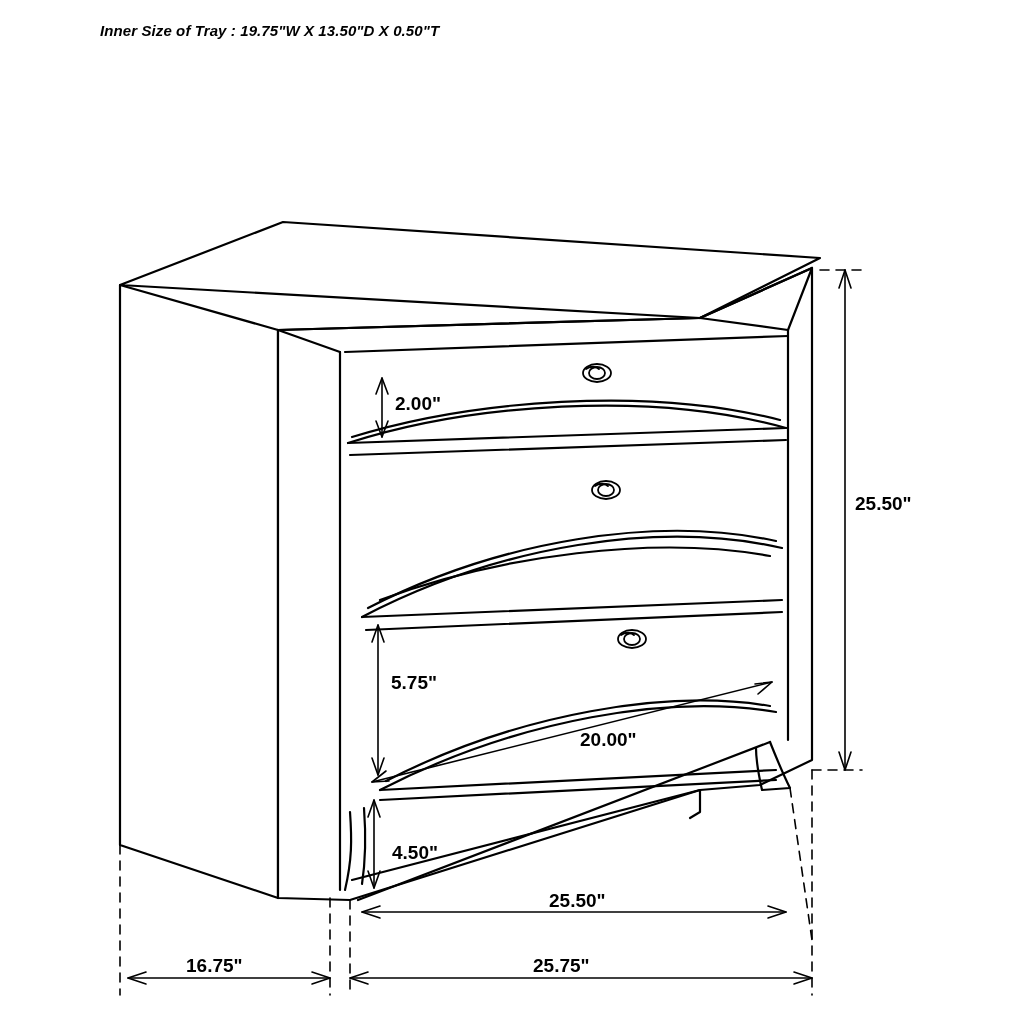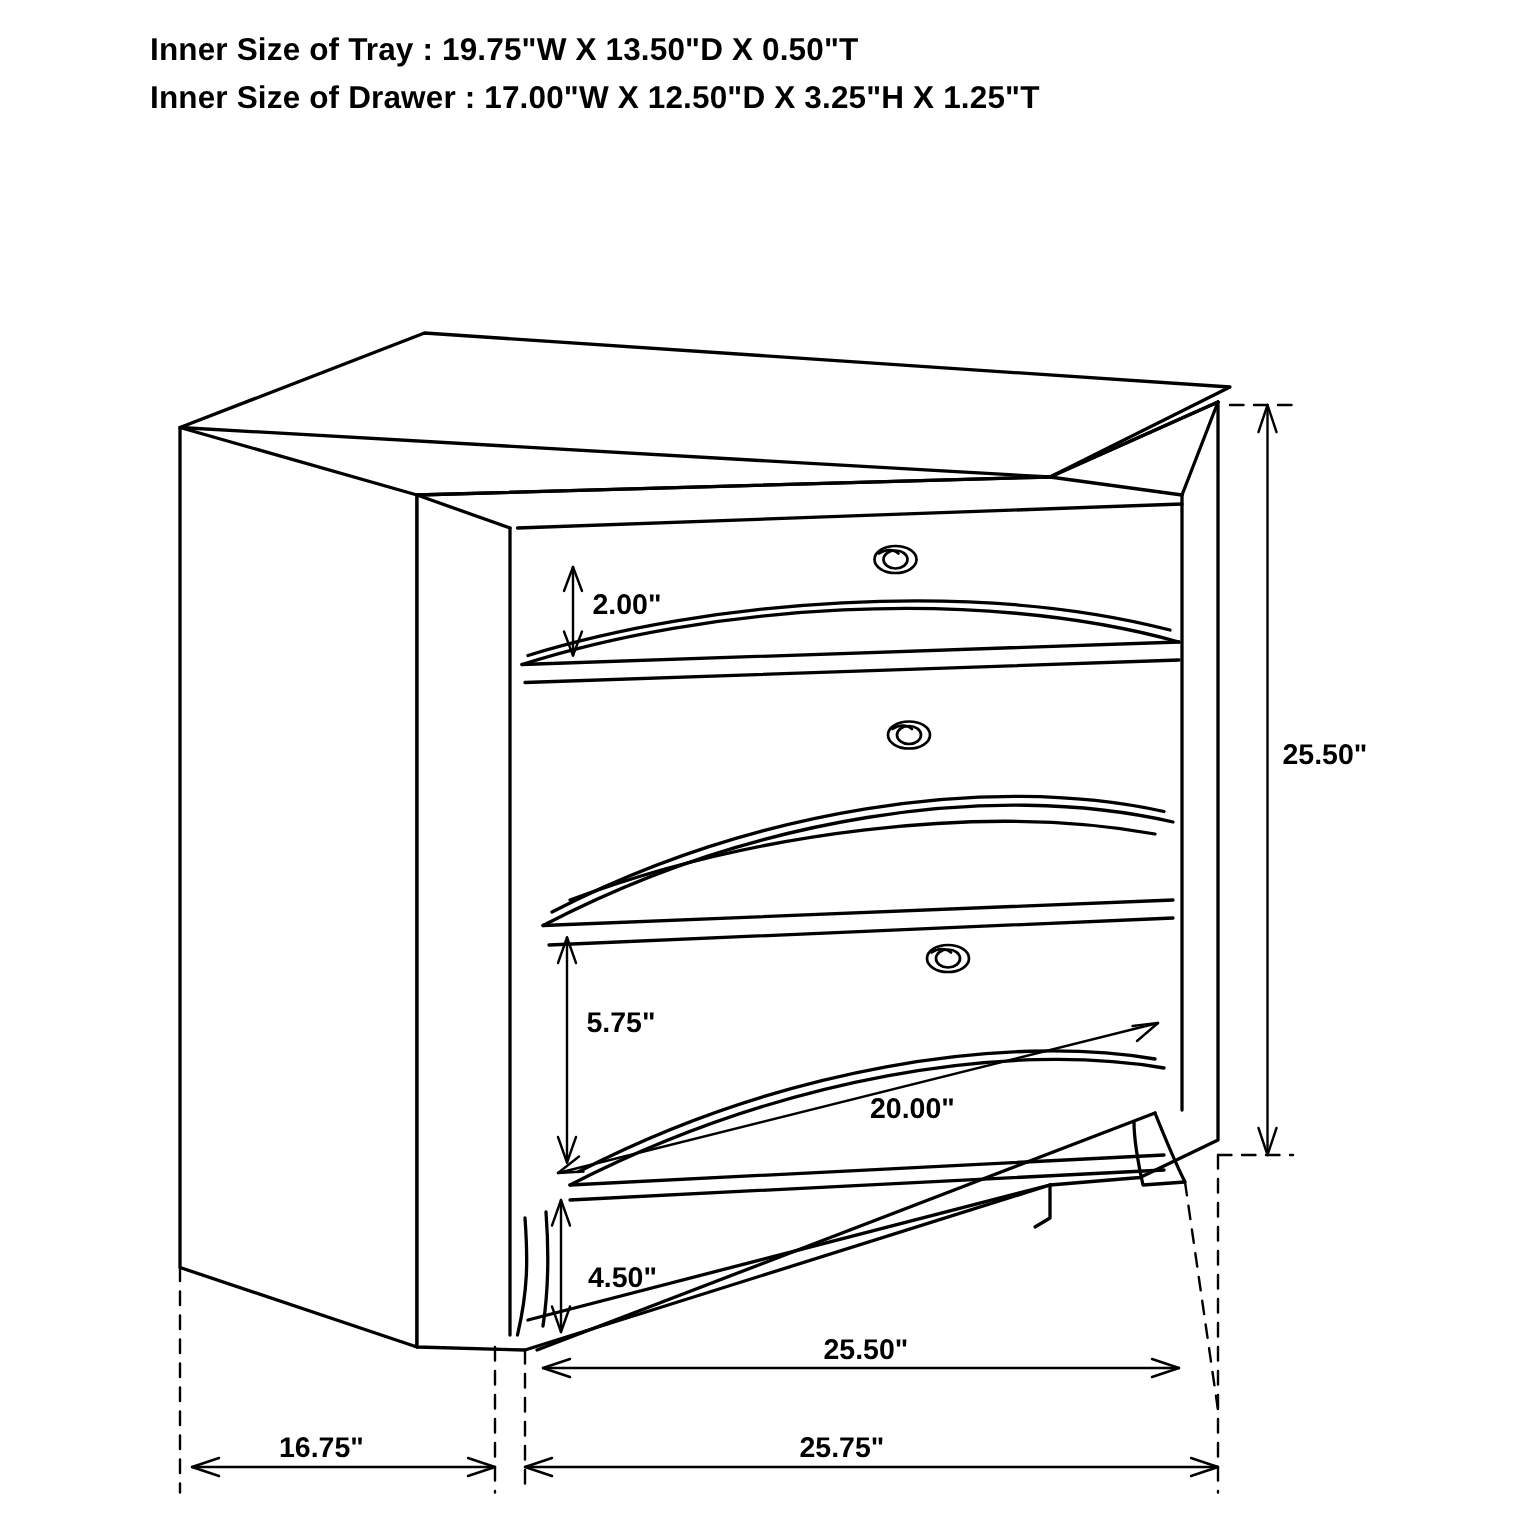--- a/index.html
+++ b/index.html
@@ -12,24 +12,25 @@
     width: 1024px;
     height: 1024px;
     background: #ffffff;
     font-family: "Liberation Sans", sans-serif;
     overflow: hidden;
   }
   .hdr {
     position: absolute;
     left: 100px;
     font-weight: bold;
-    font-size: 21px;
+    font-size: 15px;
     color: #000000;
     white-space: nowrap;
     letter-spacing: 0.1px;
+    font-style: italic;
   }
   #hdr1 { top: 22px; }
   #hdr2 { top: 54px; }
 
   svg.drawing {
     position: absolute;
     left: 0;
     top: 0;
     width: 1024px;
     height: 1024px;
@@ -41,21 +42,20 @@
     color: #000000;
     white-space: nowrap;
   }
 </style>
 </head>
 <body>
 
 <div id="page">
 
   <div class="hdr" id="hdr1">Inner Size of Tray : 19.75"W X 13.50"D X 0.50"T</div>
-  <div class="hdr" id="hdr2">Inner Size of Drawer : 17.00"W X 12.50"D X 3.25"H X 1.25"T</div>
 
   <svg class="drawing" viewBox="0 0 1024 1024">
     <g fill="none" stroke="#000000" stroke-width="2.2" stroke-linejoin="round" stroke-linecap="round">
 
       <path d="M120,285 L283,222 L820,258 L700,318 Z" fill="#ffffff"></path>
 
       <path d="M120,285 L120,845 L278,898 L278,330 Z" fill="#ffffff"></path>
 
       <path d="M278,330 L700,318 L812,268 L812,760 L760,785 L700,790 L350,900 L278,898 Z" fill="#ffffff"></path>
 

